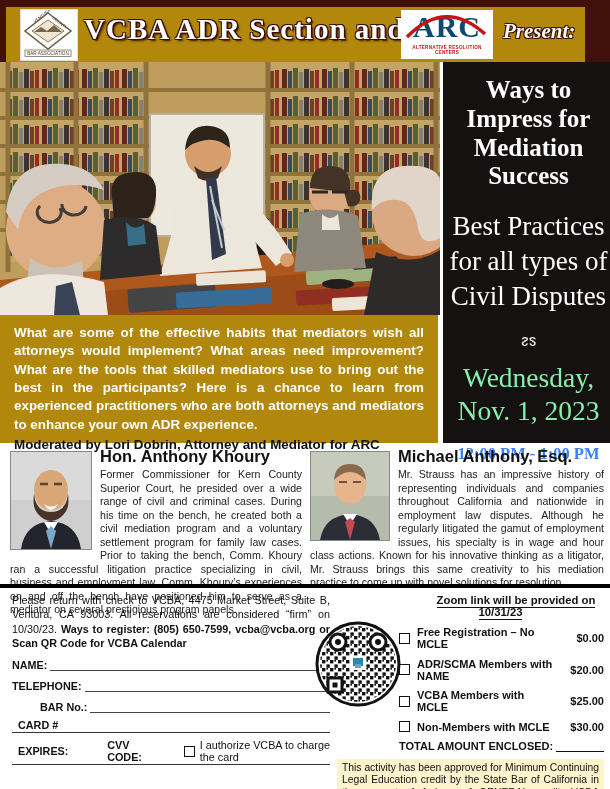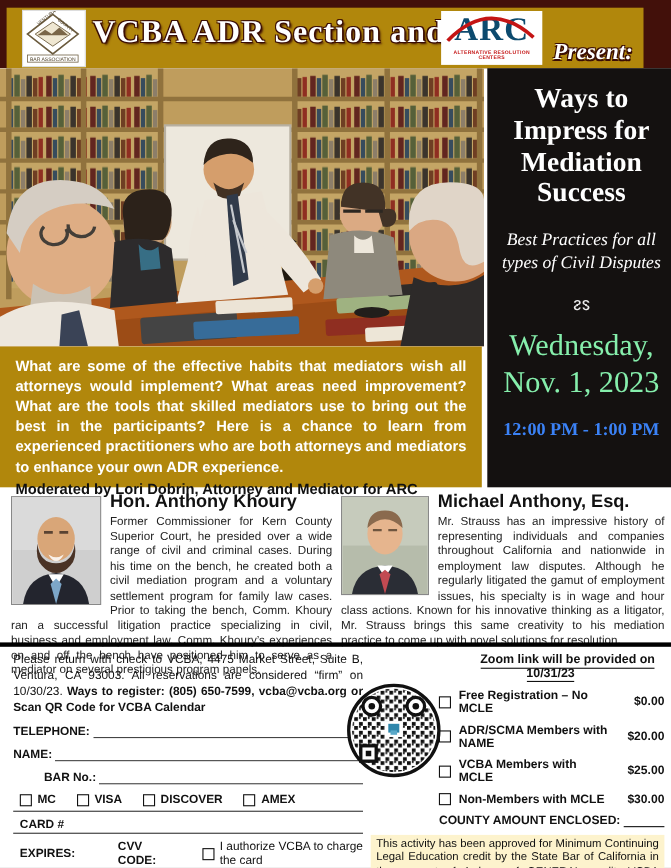--- a/index.html
+++ b/index.html
@@ -9,35 +9,35 @@
   .header{position:absolute;left:0;top:0;width:610px;height:62px;background:#42100a;}
   .goldband{position:absolute;left:6px;top:7px;width:579px;height:55px;background:#b1870c;}
   .seal{position:absolute;left:14px;top:2px;width:56px;height:50px;background:#fff;border:1px solid #ddd;}
   .hdr-title{position:absolute;left:78px;top:6px;width:320px;font-family:"Liberation Serif",serif;
     font-size:29px;font-weight:bold;color:#fff;letter-spacing:1px;white-space:nowrap;
     text-shadow:1px 1px 0 #3a0d05,-1px -1px 0 #3a0d05,1px -1px 0 #3a0d05,-1px 1px 0 #3a0d05,2px 2px 2px #3a0d05;}
   .arcbox{position:absolute;left:395px;top:3px;width:92px;height:49px;background:#fff;text-align:center;}
   .arctext{font-family:"Liberation Serif",serif;font-weight:bold;font-size:30px;line-height:34px;color:#0c4a6e;letter-spacing:1px;}
   .arcsub{font-size:4.6px;color:#c41414;font-weight:bold;letter-spacing:.3px;margin-top:1px;}
   .arcswoosh{position:absolute;left:4px;top:2px;width:84px;height:26px;}
-  .present{position:absolute;left:497px;top:28px;font-family:"Liberation Serif",serif;font-style:italic;
+  .present{position:absolute;left:497px;top:12px;font-family:"Liberation Serif",serif;font-style:italic;
     font-weight:bold;font-size:21px;color:#fff;
     text-shadow:1px 1px 0 #3a0d05,-1px -1px 0 #3a0d05,1px -1px 0 #3a0d05,-1px 1px 0 #3a0d05;}
   
   .photo{position:absolute;left:0;top:62px;width:440px;height:253px;overflow:hidden;}
   
   .goldbox{position:absolute;left:0;top:315px;width:438px;height:128px;background:#b1870c;
     padding:9px 14px 0 14px;box-sizing:border-box;}
   .goldbox p{margin:0;color:#fff;font-weight:bold;font-size:13.4px;line-height:1.37;text-align:justify;}
   .goldbox .mod{color:#111;text-align:left;margin-top:2px;}
   
   .panel{position:absolute;left:443px;top:62px;width:171px;height:381px;background:#141110;
     color:#fff;text-align:center;box-sizing:border-box;padding-top:14px;}
   .ev-title{font-family:"Liberation Serif",serif;font-weight:bold;font-size:25px;line-height:1.15;margin:0 6px;}
-  .ev-sub{font-family:"Liberation Serif",serif;font-style:italic;font-size:16px;line-height:1.3;margin:18px 4px 0 4px;}
+  .ev-sub{font-family:"Liberation Serif",serif;font-size:27px;line-height:1.3;margin:18px 4px 0 4px;}
   .orn{margin-top:16px;font-size:17px;color:#eee;font-family:"DejaVu Sans",sans-serif;}
   .orn .r{display:inline-block;transform:scaleX(-1);}
   .ev-date{font-family:Liberation Serif, serif;color:#86efac;font-size:27.5px;line-height:1.2;margin-top:10px;}
   .ev-time{font-family:"Liberation Serif",serif;color:#3b82f6;font-weight:bold;font-size:16.5px;margin-top:17px;}
   
   .bios{position:absolute;left:0;top:447px;width:610px;height:150px;}
   .bio{position:absolute;top:0;}
   .bio.left{left:10px;width:292px;}
   .bio.right{left:310px;width:294px;}
   .bio .ph{float:left;margin:4px 8px 2px 0;border:1px solid #888;}
@@ -262,42 +262,32 @@
       <p>Mr. Strauss has an impressive history of representing individuals and companies throughout California and nationwide in employment law disputes.  Although he regularly litigated the gamut of employment issues, his specialty is in wage and hour class actions. Known for his innovative thinking as a litigator, Mr. Strauss brings this same creativity to his mediation practice to come up with novel solutions for resolution.</p>
     </div>
   </div>
 
   <div class="divider"></div>
 
   <div class="formL">
     <p class="para"><span>Please return with check to VCBA, 4475 Market Street, Suite B, Ventura, CA 93003.  All reservations are considered “firm” on 10/30/23. </span><b>Ways to register: (805) 650-7599, vcba@vcba.org or Scan QR Code for VCBA Calendar</b></p>
 
     <div class="fieldrow">
+      <span class="flabel">NAME:</span>
+        <span class="wline"></span>
+    </div>
+    <div class="fieldrow">
       <span class="flabel">TELEPHONE:</span>
-        <span class="wline"></span>
-    </div>
-    <div class="fieldrow">
-      <span class="flabel">NAME:</span>
         <span class="wline"></span>
     </div>
     <div class="fieldrow" style="width:290px;padding-left:28px;">
       <span class="flabel">BAR No.:</span>
         <span class="wline"></span>
     </div>
 
-    <div class="cardtypes">
-      <span class="cb"></span>
-        <span class="lbl">MC</span>
-      <span class="cb"></span>
-        <span class="lbl">VISA</span>
-      <span class="cb"></span>
-        <span class="lbl">DISCOVER</span>
-      <span class="cb"></span>
-        <span class="lbl">AMEX</span>
-    </div>
 
     <div class="frow">
       <span>CARD #</span>
         <span class="sp"></span>
     </div>
 
     <div class="frow">
       <span>EXPIRES:</span>
       <span style="width:38px;"></span>
       <span>CVV CODE:</span>
@@ -330,21 +320,21 @@
         <span>$25.00</span>
       </div>
       <div class="opt">
         <span class="cb"></span>
         <span>Non-Members with MCLE</span>
           <span class="sp"></span>
         <span>$30.00</span>
       </div>
     </div>
     <div class="total">
-      <span>COUNTY AMOUNT ENCLOSED:</span>
+      <span>TOTAL AMOUNT ENCLOSED:</span>
         <span class="wline" style="max-width:110px;"></span>
     </div>
     <div class="mcle">
       <span>This activity has been approved for Minimum Continuing Legal Education credit by the State Bar of California in the amount of 1 hour of GENERAL credit.  VCBA certifies that this activity conforms to the standards for approved education activities prescribed by the rules and regulations of the State Bar of California governing Minimum Continuing Legal Education. </span>
     </div>
   </div>
 
   <div class="qr">
     <svg width="88" height="88" viewBox="0 0 88 88">
       <defs>

